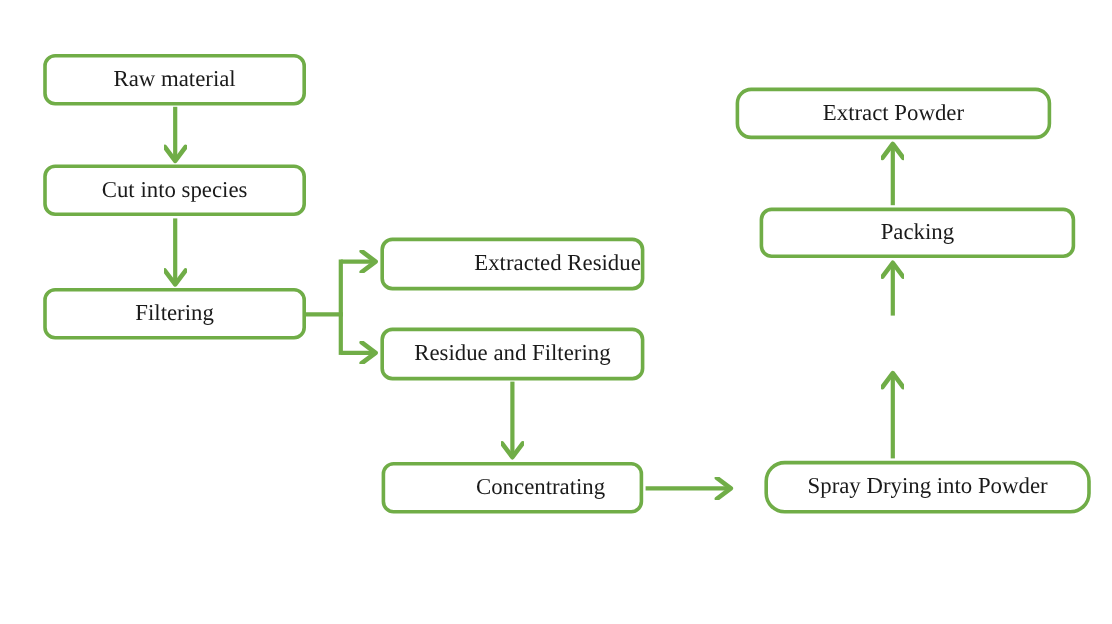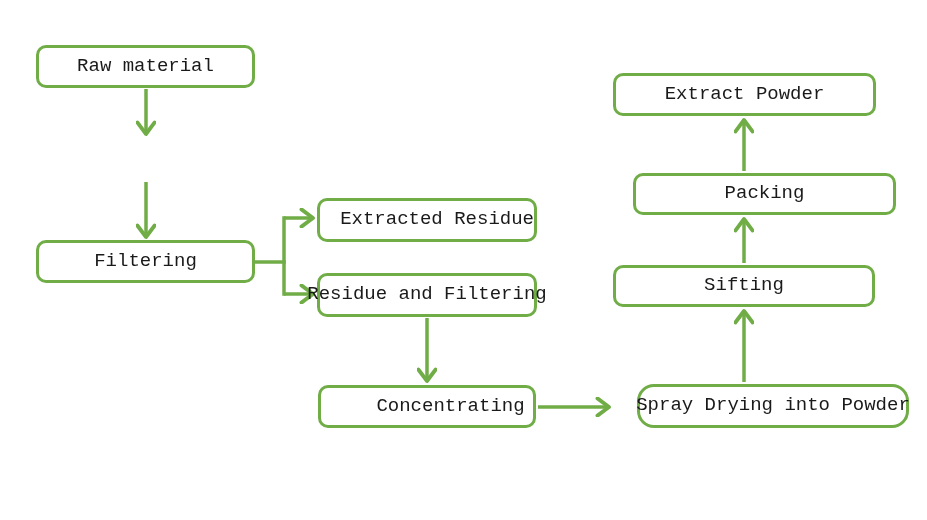--- a/index.html
+++ b/index.html
@@ -2,21 +2,21 @@
 <html style="--accent: #70AD47; --text: #1a1a1a; --bg: #ffffff;"><head>
 <meta charset="utf-8">
 <style>
   :root { --accent: #70AD47; --text: #1a1a1a; --bg: #ffffff; }
   * { margin: 0; padding: 0; box-sizing: border-box; }
   html, body { width: 927px; height: 520px; background: var(--bg); overflow: hidden; }
   .canvas {
     position: relative;
     width: 927px; height: 520px;
     background: var(--bg);
-    font-family: Liberation Mono, monospace;
+    font-family: Liberation Serif, serif;
   }
   .connector-layer {
     position: absolute; left: 0; top: 0;
     width: 927px; height: 520px;
     pointer-events: none;
   }
   .connector-layer line { stroke: var(--accent); }
   #arrowhead path { stroke: var(--accent); }
   .node {
     position: absolute;
@@ -64,20 +64,23 @@
 
     <line x1="744" y1="263" x2="744" y2="219" stroke-width="3.5" marker-end="url(#arrowhead)"></line>
 
     <line x1="744" y1="171" x2="744" y2="120" stroke-width="3.5" marker-end="url(#arrowhead)"></line>
   </svg>
 
   <div class="node" style="left:36px;  top:45px;  width:219px; height:43px;">
     <span class="node-label">Raw material</span>
   </div>
 
+  <div class="node" style="left:36px;  top:137px; width:219px; height:43px;">
+    <span class="node-label">Cut into species</span>
+  </div>
 
   <div class="node" style="left:36px;  top:240px; width:219px; height:43px;">
     <span class="node-label">Filtering</span>
   </div>
 
   <div class="node" style="left:317px; top:198px; width:220px; height:44px;justify-content:flex-end;">
     <span class="node-label">Extracted Residue</span>
   </div>
 
   <div class="node" style="left:317px; top:273px; width:220px; height:44px;">
@@ -85,25 +88,22 @@
   </div>
 
   <div class="node" style="left:318px; top:385px; width:218px; height:43px;padding-left:47px;">
     <span class="node-label">Concentrating</span>
   </div>
 
   <div class="node" style="left:637px; top:384px; width:272px; height:44px;border-radius:17px;">
     <span class="node-label">Spray Drying into Powder</span>
   </div>
 
-  <div class="node" style="left:613px; top:265px; width:262px; height:42px;">
-    <span class="node-label">Sifting</span>
-  </div>
 
   <div class="node" style="left:633px; top:173px; width:263px; height:42px;">
     <span class="node-label">Packing</span>
   </div>
 
-  <div class="node" style="left:613px; top:73px;  width:263px; height:43px;">
+  <div class="node" style="left:613px; top:73px;  width:263px; height:43px;border-radius:13px;">
     <span class="node-label">Extract Powder</span>
   </div>
 
 </div>
 
 </body></html>

